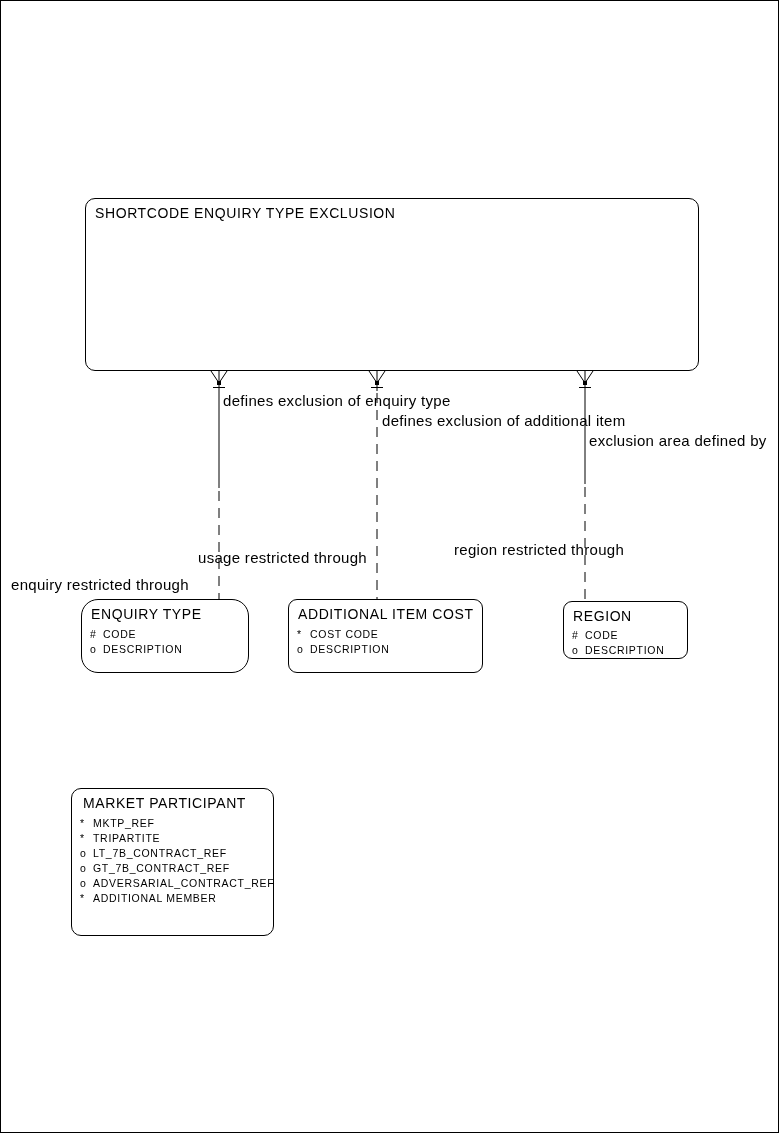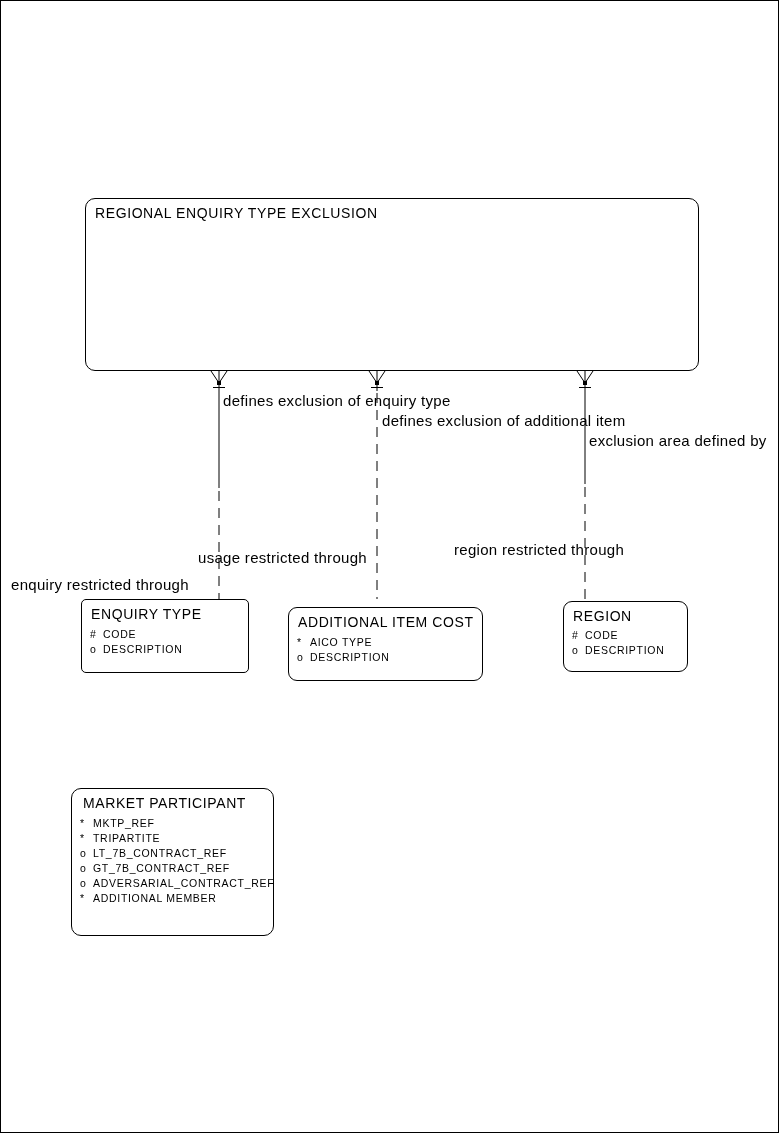--- a/index.html
+++ b/index.html
@@ -81,55 +81,55 @@
         <path d="M576 370 L584 382 M592 370 L584 382 M584 370 L584 390"></path>
         <path d="M578 386.5 L590 386.5"></path>
         <rect x="582" y="380" width="4" height="4" fill="#000" stroke="none"></rect>
       </g>
       <path d="M584 390 L584 483"></path>
       <path d="M584 486 L584 600" stroke-dasharray="10 7"></path>
     </g>
   </svg>
 
   <div class="entity" style="left:84px;top:197px;width:614px;height:173px;">
-    <span class="etitle">REGIONAL ENQUIRY TYPE EXCLUSION</span>
+    <span class="etitle">SHORTCODE ENQUIRY TYPE EXCLUSION</span>
   </div>
 
   <div class="rel-label" style="left:222px;top:392px;">defines exclusion of enquiry type</div>
   <div class="rel-label" style="left:381px;top:412px;">defines exclusion of additional item</div>
   <div class="rel-label" style="left:588px;top:432px;">exclusion area defined by</div>
   <div class="rel-label" style="left:197px;top:549px;text-align:right;">usage restricted through</div>
   <div class="rel-label" style="left:405px;top:541px;margin-left:48px;">region restricted through</div>
   <div class="rel-label" style="left:10px;top:564px;margin-top:12px;">enquiry restricted through</div>
 
-  <div class="entity" style="left:80px;top:598px;width:168px;height:74px;border-radius:5px;">
+  <div class="entity" style="left:80px;top:598px;width:168px;height:74px;border-radius:17px;">
     <span class="etitle">ENQUIRY TYPE</span>
     <div class="attr" style="top:28px;">
       <span class="pfx">#</span>
       <span class="anm">CODE</span>
     </div>
     <div class="attr" style="top:43px;">
       <span class="pfx">o</span>
       <span class="anm">DESCRIPTION</span>
     </div>
   </div>
 
-  <div class="entity" style="left:287px;top:598px;width:195px;height:74px;border-radius:9px;margin-top:8px;">
+  <div class="entity" style="left:287px;top:598px;width:195px;height:74px;border-radius:9px;">
     <span class="etitle">ADDITIONAL ITEM COST</span>
     <div class="attr" style="top:28px;">
       <span class="pfx">*</span>
-      <span class="anm">AICO TYPE</span>
+      <span class="anm">COST CODE</span>
     </div>
     <div class="attr" style="top:43px;">
       <span class="pfx">o</span>
       <span class="anm">DESCRIPTION</span>
     </div>
   </div>
 
-  <div class="entity" style="left:562px;top:600px;width:125px;height:71px;border-radius:9px;">
+  <div class="entity" style="left:562px;top:600px;width:125px;height:58px;border-radius:9px;">
     <span class="etitle">REGION</span>
     <div class="attr" style="top:27px;">
       <span class="pfx">#</span>
       <span class="anm">CODE</span>
     </div>
     <div class="attr" style="top:42px;">
       <span class="pfx">o</span>
       <span class="anm">DESCRIPTION</span>
     </div>
   </div>

